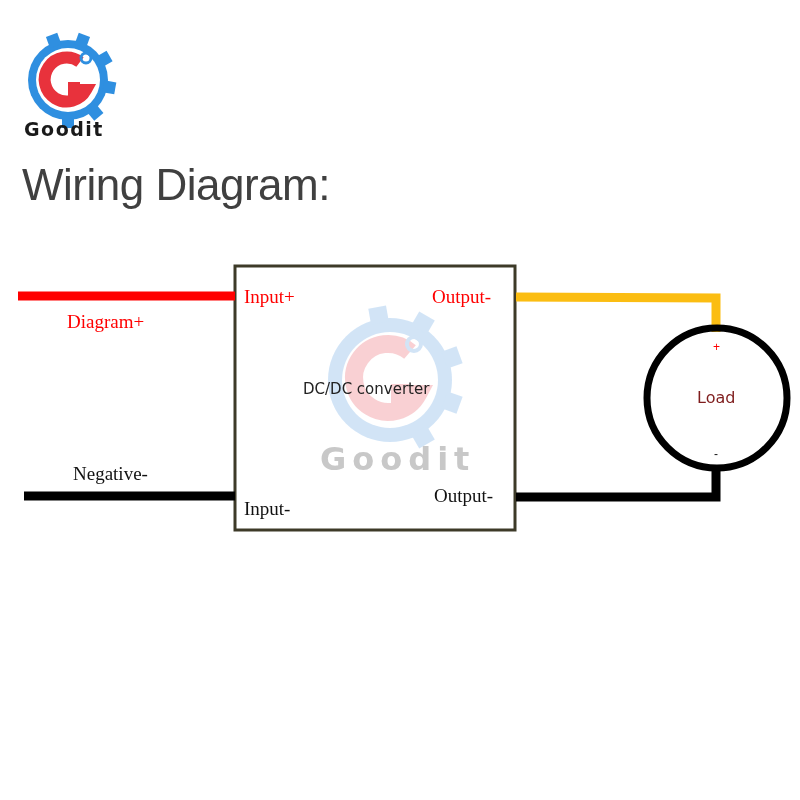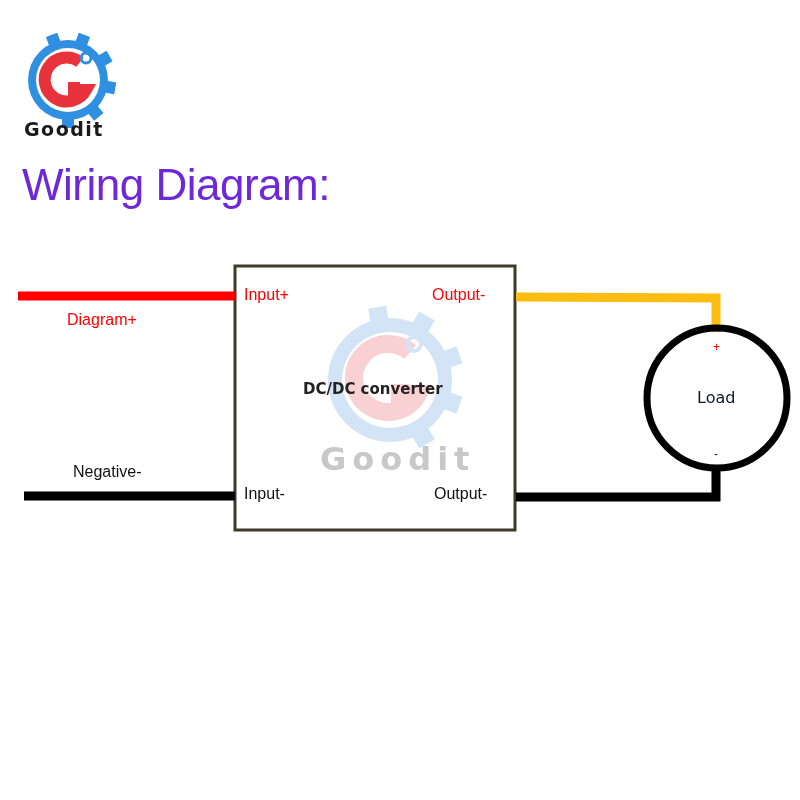--- a/index.html
+++ b/index.html
@@ -2,29 +2,29 @@
 <html><head>
 <meta charset="utf-8">
 <style>
   html, body { margin:0; padding:0; }
   body { width:800px; height:800px; background:#ffffff; position:relative; overflow:hidden;
          font-family:"Liberation Sans", sans-serif; }
   .abs { position:absolute; }
   .logo { left:18px; top:28px; width:104px; height:112px; }
   .logo-text { left:24px; top:118px; font-family:"DejaVu Sans", sans-serif; font-weight:bold;
                font-size:19px; letter-spacing:1.5px; color:#1a1a1a; }
-  .title { left:22px; top:160px; font-size:44px; color:#6d28d9; letter-spacing:-0.5px; }
+  .title { left:22px; top:160px; font-size:44px; color:#404040; letter-spacing:-0.5px; }
   svg.diagram { position:absolute; left:0; top:0; }
-  .lbl { position:absolute; font-size:16px; white-space:nowrap; }
+  .lbl { position:absolute; font-size:19px; white-space:nowrap;font-family:Liberation Serif, serif; }
   .red { color:#ff0000; }
   .blk { color:#111; }
-  .center-lbl { position:absolute; font-family:"DejaVu Sans", sans-serif; font-size:15px; color:#222;font-weight:bold; }
+  .center-lbl { position:absolute; font-family:"DejaVu Sans", sans-serif; font-size:15px; color:#222; }
   .wm-text { position:absolute; left:320px; top:440px; font-family:"DejaVu Sans", sans-serif; font-weight:bold;
              font-size:32px; letter-spacing:6px; color:#c8c8c8; }
-  .load-lbl { position:absolute; left:697px; top:388px; font-family:"DejaVu Sans", sans-serif; font-size:16px; color:#0f172a; }
+  .load-lbl { position:absolute; left:697px; top:388px; font-family:"DejaVu Sans", sans-serif; font-size:16px; color:#7f1d1d; }
   .pol { position:absolute; font-size:12px; }
 </style>
 </head>
 <body>
 
 <svg class="abs logo" viewBox="0 0 104 112">
   <g transform="translate(50,52)">
     <circle r="40" fill="#2f8fe0"></circle>
     <g fill="#2f8fe0">
       <rect x="-6" y="-48" width="12" height="12" transform="rotate(-20)"></rect>
@@ -67,21 +67,21 @@
   <polyline points="516,497 716,497 716,468" fill="none" stroke="#000000" stroke-width="9"></polyline>
 
   <circle cx="717" cy="398" r="70" fill="none" stroke="#000000" stroke-width="7"></circle>
 </svg>
 
 <div class="wm-text">Goodit</div>
 <div class="center-lbl" style="left:303px;top:380px;">DC/DC converter</div>
 
 <div class="lbl red" style="left:244px;top:286px;">Input+</div>
 <div class="lbl red" style="left:432px;top:286px;">Output-</div>
-<div class="lbl blk" style="left:244px;top:485px;">Input-</div>
+<div class="lbl blk" style="left:244px;top:498px;">Input-</div>
 <div class="lbl blk" style="left:434px;top:485px;">Output-</div>
 
 <div class="lbl red" style="left:67px;top:311px;">Diagram+</div>
 <div class="lbl blk" style="left:73px;top:463px;">Negative-</div>
 
 <div class="load-lbl">Load</div>
 <div class="pol red" style="left:713px;top:340px;">+</div>
 <div class="pol blk" style="left:714px;top:447px;">-</div>
 
 </body></html>

